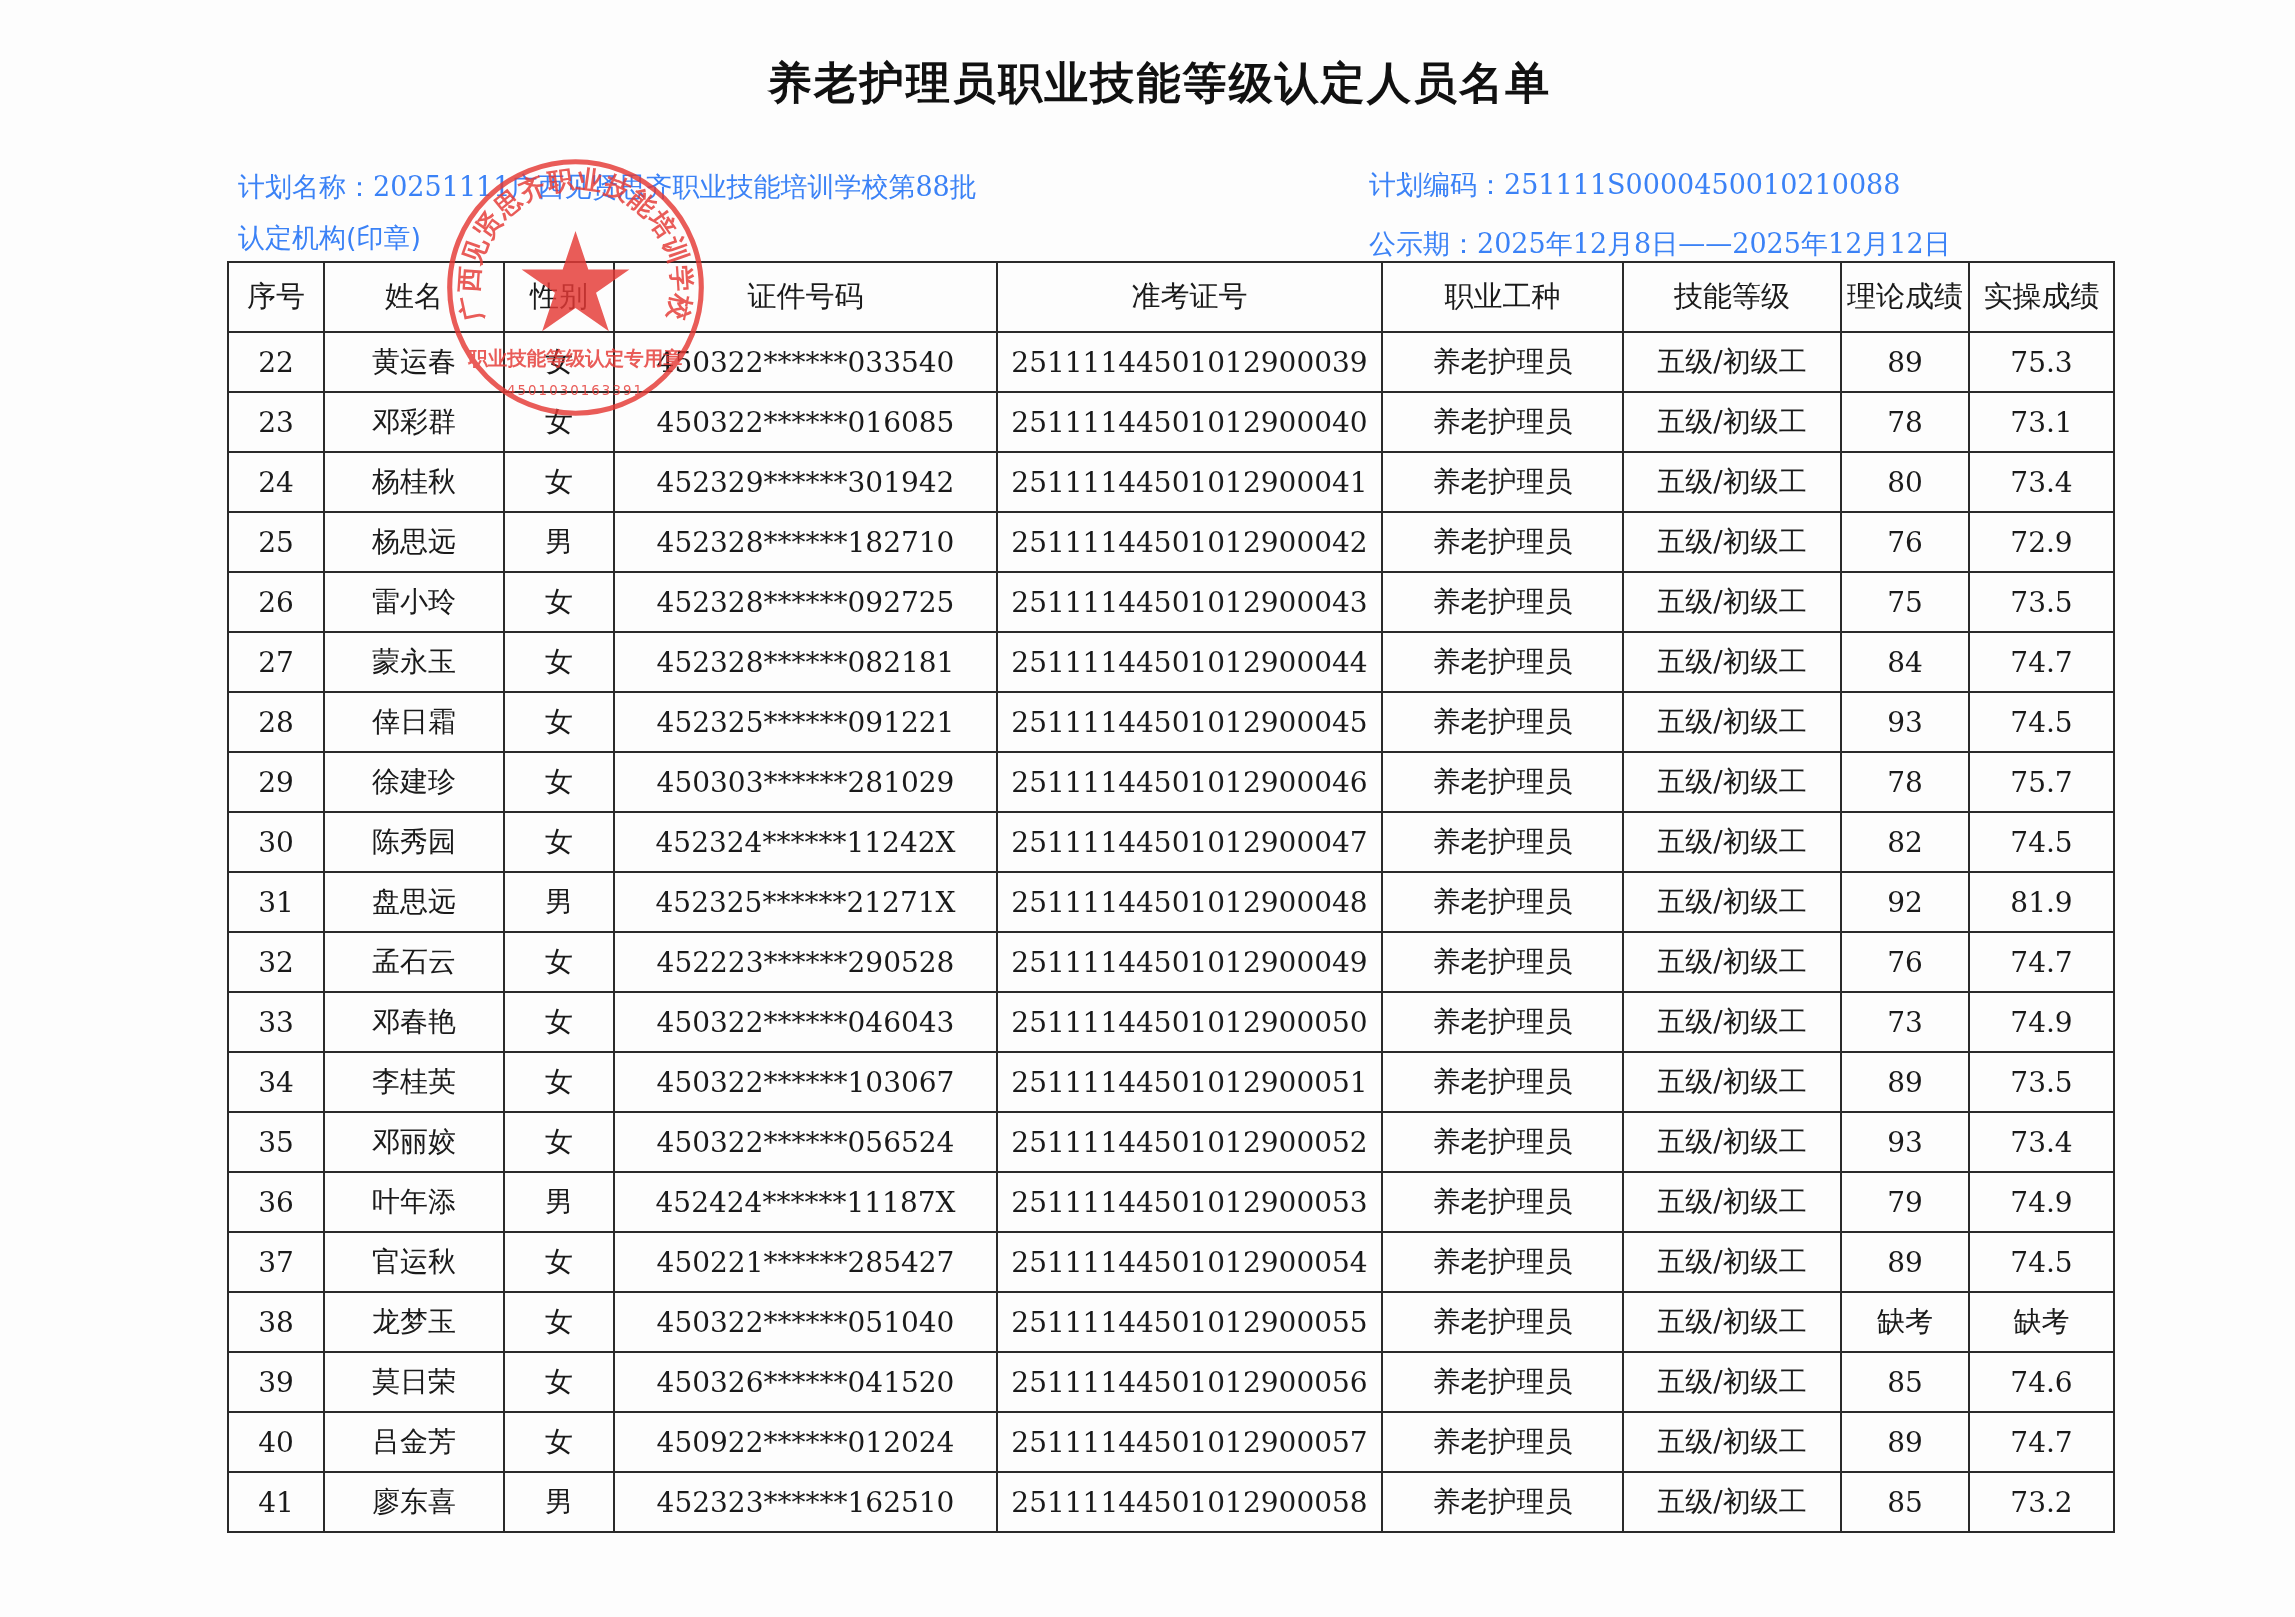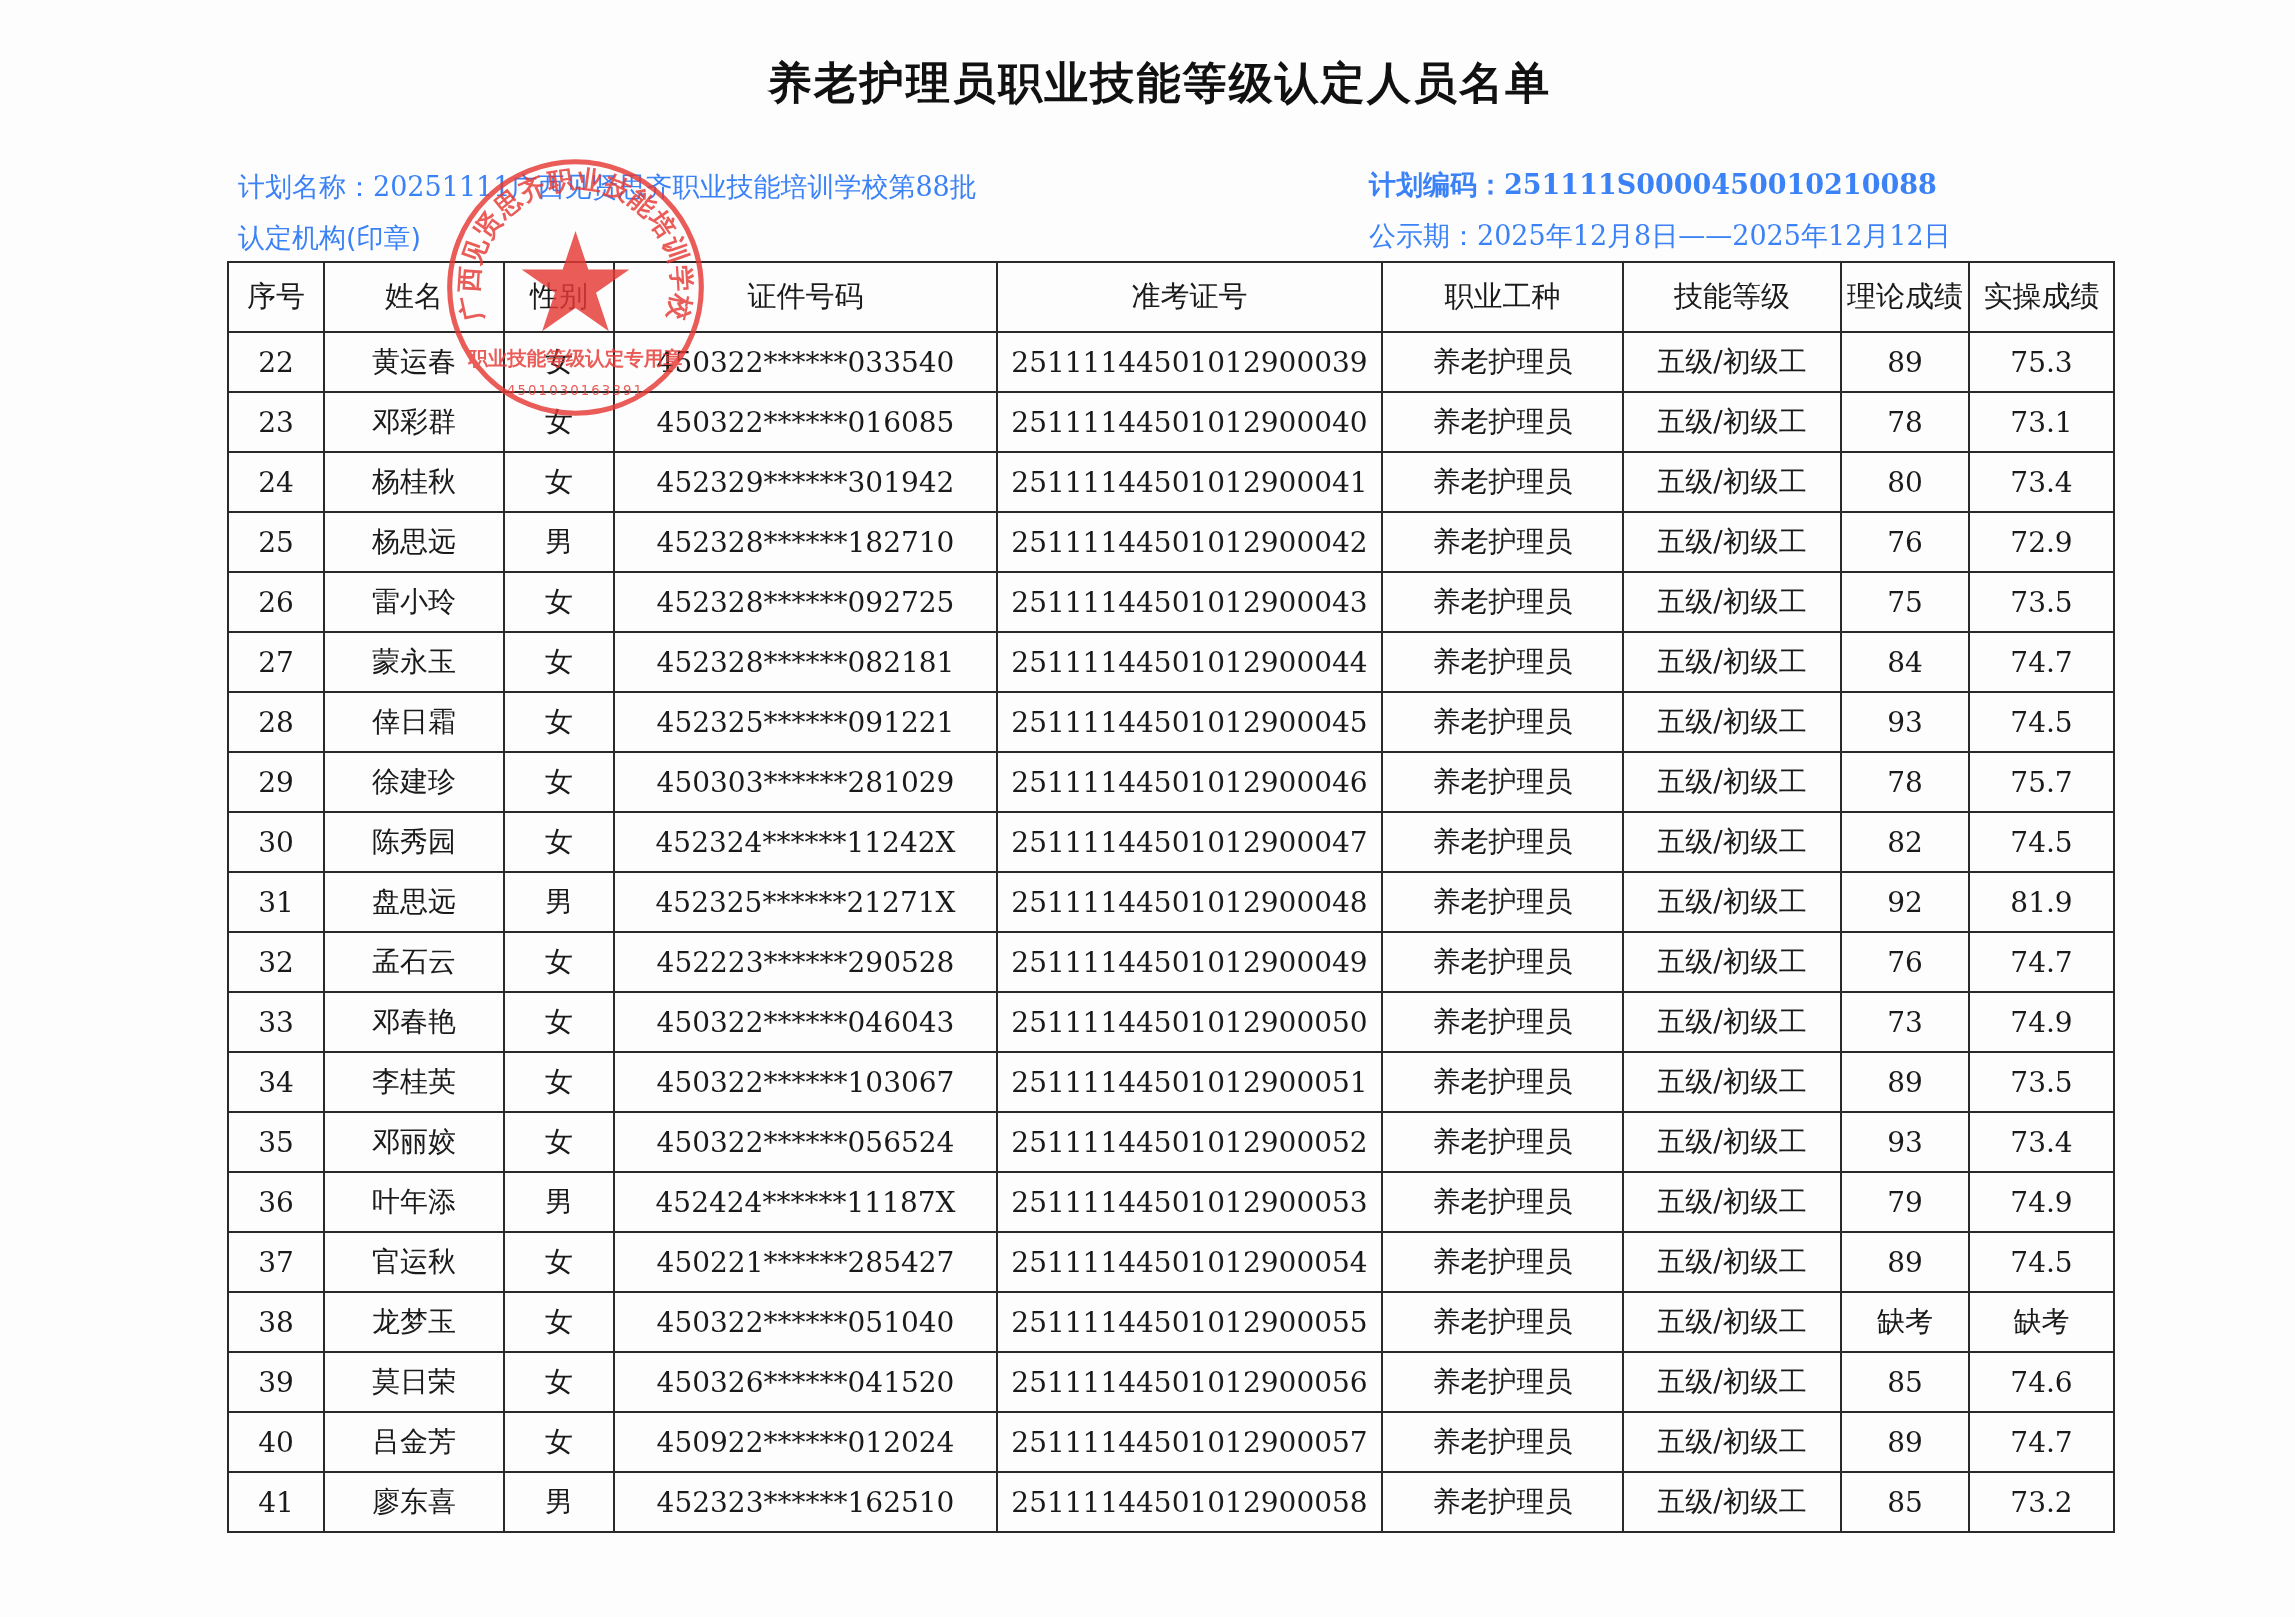--- a/index.html
+++ b/index.html
@@ -30,27 +30,27 @@
   }
 </style>
 </head>
 <body>
 
 <div class="title">养老护理员职业技能等级认定人员名单</div>
 
 <div class="meta" style="left:238px; top:169px;">
   <span class="lbl">计划名称：</span><span>20251111广西见贤思齐职业技能培训学校第88批</span>
 </div>
-<div class="meta" style="left:1369px; top:167px;font-weight:bold;">
+<div class="meta" style="left:1369px; top:167px;">
   <span class="lbl">计划编码：</span><span>251111S0000450010210088</span>
 </div>
 <div class="meta" style="left:238px; top:220px;">
   <span class="lbl">认定机构(印章)</span>
 </div>
-<div class="meta" style="left:1369px; top:218px;">
+<div class="meta" style="left:1369px; top:226px;">
   <span class="lbl">公示期：</span><span>2025年12月8日——2025年12月12日</span>
 </div>
 
 <table class="roster">
   <colgroup>
     <col style="width:96px">
       <col style="width:180px">
       <col style="width:110px">
       <col style="width:383px">
     <col style="width:385px">

